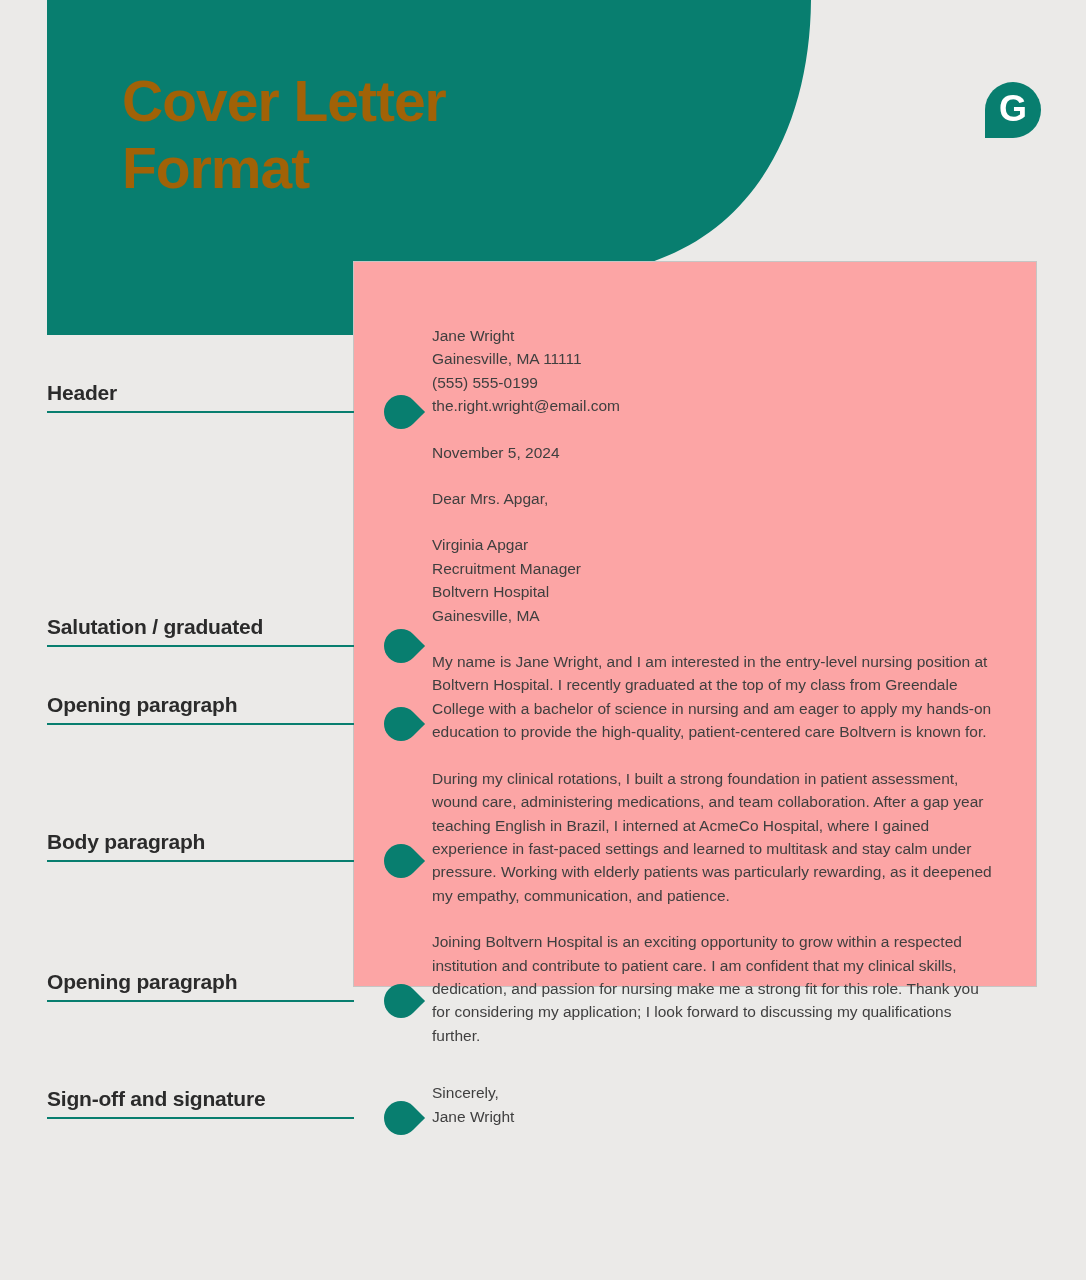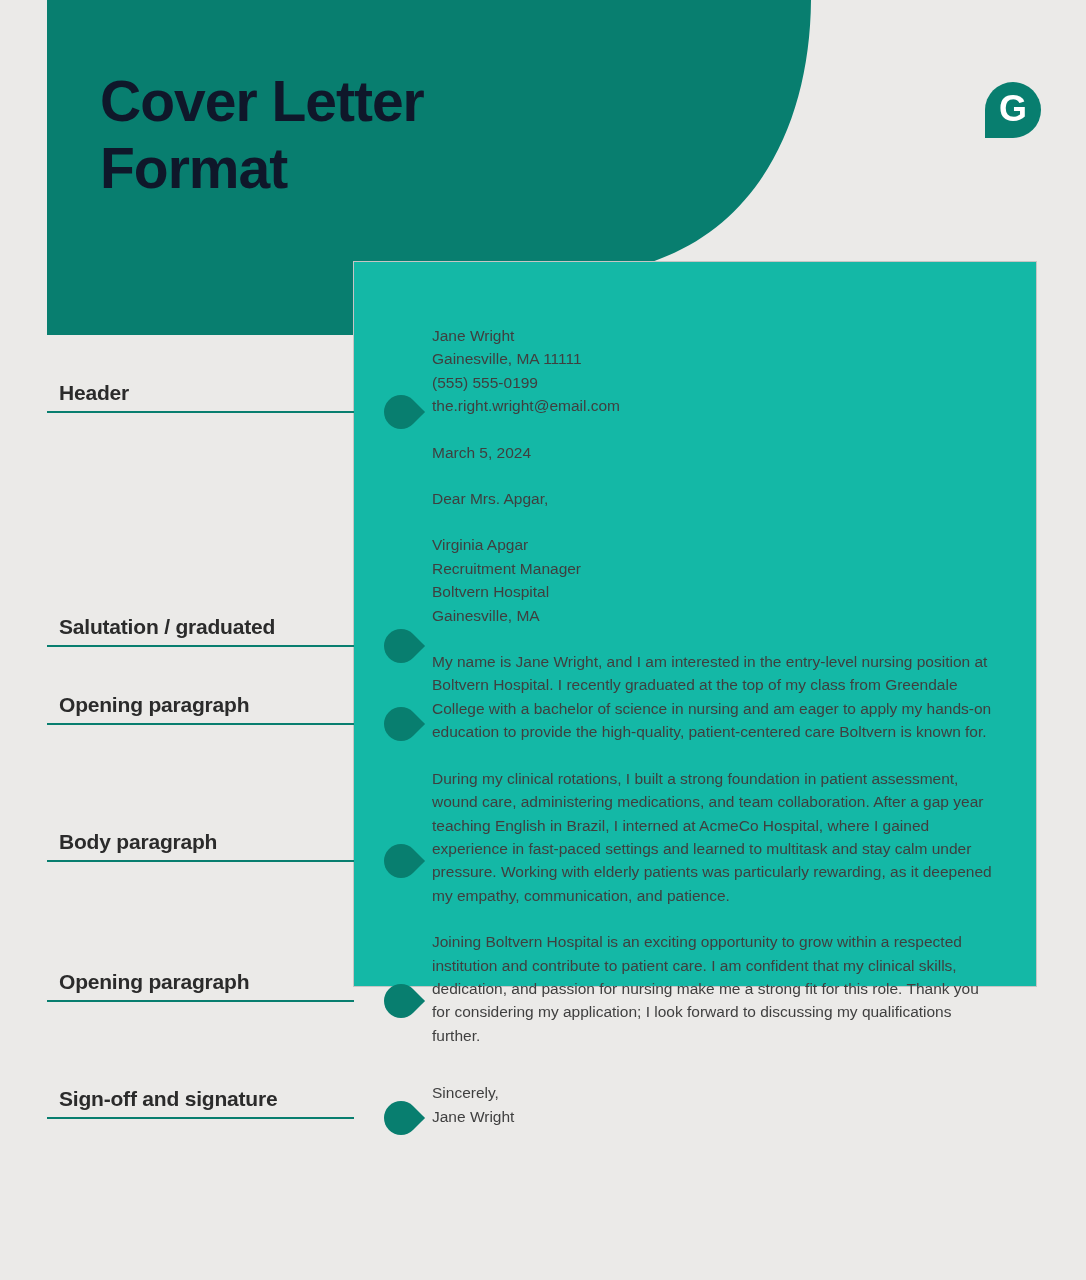--- a/index.html
+++ b/index.html
@@ -7,55 +7,55 @@
     width:1086px;height:1280px;
     font-family:"Liberation Sans","DejaVu Sans",sans-serif;
     background:#ebeae8;
     position:relative;overflow:hidden;
   }
   .canvas{position:absolute;top:0;left:0;width:1086px;height:1280px;}
 
   
   .hero-shape{position:absolute;top:0;left:47px;width:765px;height:335px;z-index:1;}
   .hero-title{
-    position:absolute;top:68px;left:100px;z-index:2;
-    color:#0f172a;font-size:57px;font-weight:700;line-height:67px;
+    position:absolute;top:68px;left:122px;z-index:2;
+    color:#a16207;font-size:57px;font-weight:700;line-height:67px;
     letter-spacing:-1px;white-space:pre-line;
   }
 
   
   .logo{
     position:absolute;top:82px;left:985px;width:56px;height:56px;z-index:2;
     background:#087e6f;
     border-radius:50% 50% 50% 0;
     display:flex;align-items:center;justify-content:center;
   }
   .logo span{
     color:#ffffff;font-size:36px;font-weight:700;line-height:1;
     margin-top:-2px;
   }
 
   
   .paper{
     position:absolute;left:353px;top:261px;width:684px;height:726px;z-index:3;
-    background:#14b8a6;border:1px solid #c6c5c4;box-sizing:border-box;
+    background:#fca5a5;border:1px solid #c6c5c4;box-sizing:border-box;
     padding:62px 40px 0 78px;
   }
   .letter{
     color:#3f3f3f;font-size:15.5px;line-height:23.4px;
     width:564px;
   }
   .letter .block{margin:0 0 23px 0;}
   .letter p{margin:0 1px 23px 0;}
   .letter .signoff{margin-top:34px;}
 
   
   .annotation{position:absolute;left:47px;z-index:4;}
   .annotation .label{
-    position:absolute;left:12px;bottom:6px;white-space:nowrap;
+    position:absolute;left:0;bottom:6px;white-space:nowrap;
     color:#2b2b2b;font-size:21px;font-weight:700;letter-spacing:-0.2px;
   }
   .annotation .line{
     position:absolute;left:0;top:0;height:2px;width:307px;background:#087e6f;
   }
   .annotation .pointer{
     position:absolute;left:337px;top:-16px;width:34px;height:34px;
     background:#087e6f;border-radius:50% 50% 0 50%;
     transform:rotate(-45deg);
   }
@@ -78,21 +78,21 @@
 
   <div class="paper">
     <div class="letter">
       <div class="block">
         <div>Jane Wright</div>
         <div>Gainesville, MA 11111</div>
         <div>(555) 555-0199</div>
         <div>the.right.wright@email.com</div>
       </div>
 
-      <div class="block">March 5, 2024</div>
+      <div class="block">November 5, 2024</div>
 
       <div class="block">Dear Mrs. Apgar,</div>
 
       <div class="block">
         <div>Virginia Apgar</div>
         <div>Recruitment Manager</div>
         <div>Boltvern Hospital</div>
         <div>Gainesville, MA</div>
       </div>
 

